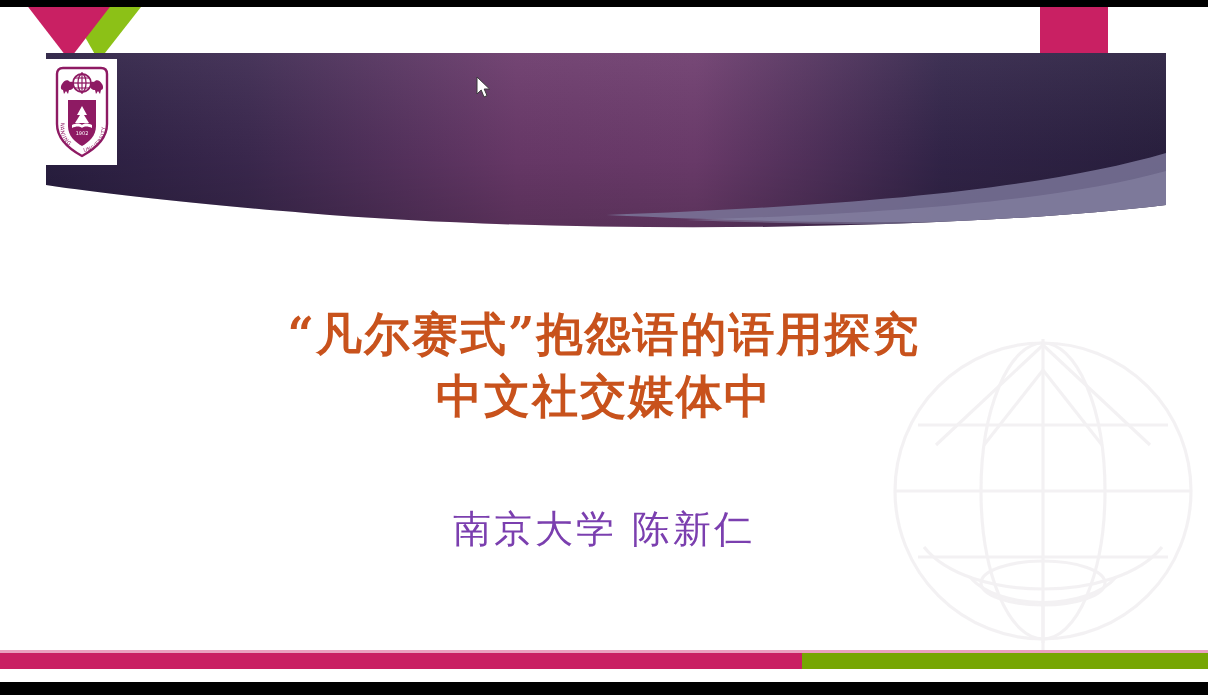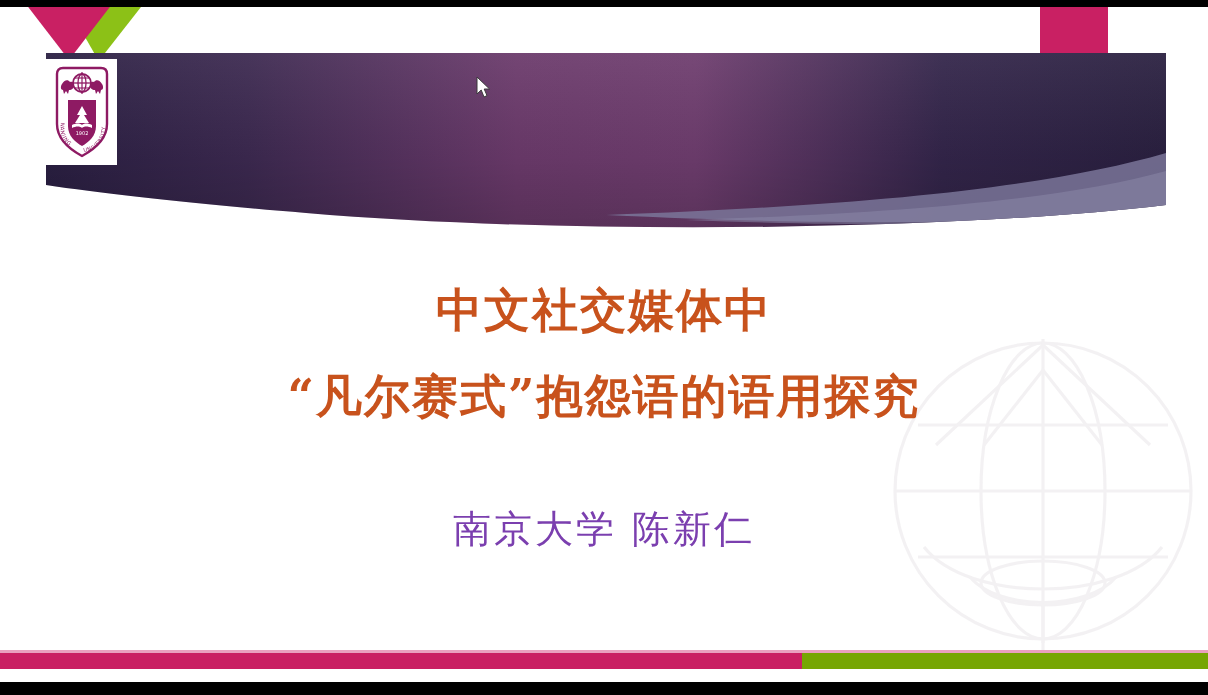--- a/index.html
+++ b/index.html
@@ -238,22 +238,22 @@
           <path d="M46,232 C90,288 240,288 284,232"></path>
           <path d="M92,262 C120,296 210,296 238,262"></path>
           <ellipse cx="165" cy="268" rx="62" ry="22"></ellipse>
           <line x1="165" y1="290" x2="165" y2="340"></line>
           <path d="M120,338 L210,338"></path>
         </g>
       </svg>
     </div>
 
     <div class="title-block">
+      <div class="title-line title-line-2">“凡尔赛式”抱怨语的语用探究</div>
       <div class="title-line title-line-1">中文社交媒体中</div>
-      <div class="title-line title-line-2">“凡尔赛式”抱怨语的语用探究</div>
     </div>
 
     <div class="subtitle">南京大学  陈新仁</div>
 
     <div class="bar-thin"></div>
     <div class="bar-bottom">
       <div class="bar-left"></div>
       <div class="bar-right"></div>
     </div>
 

